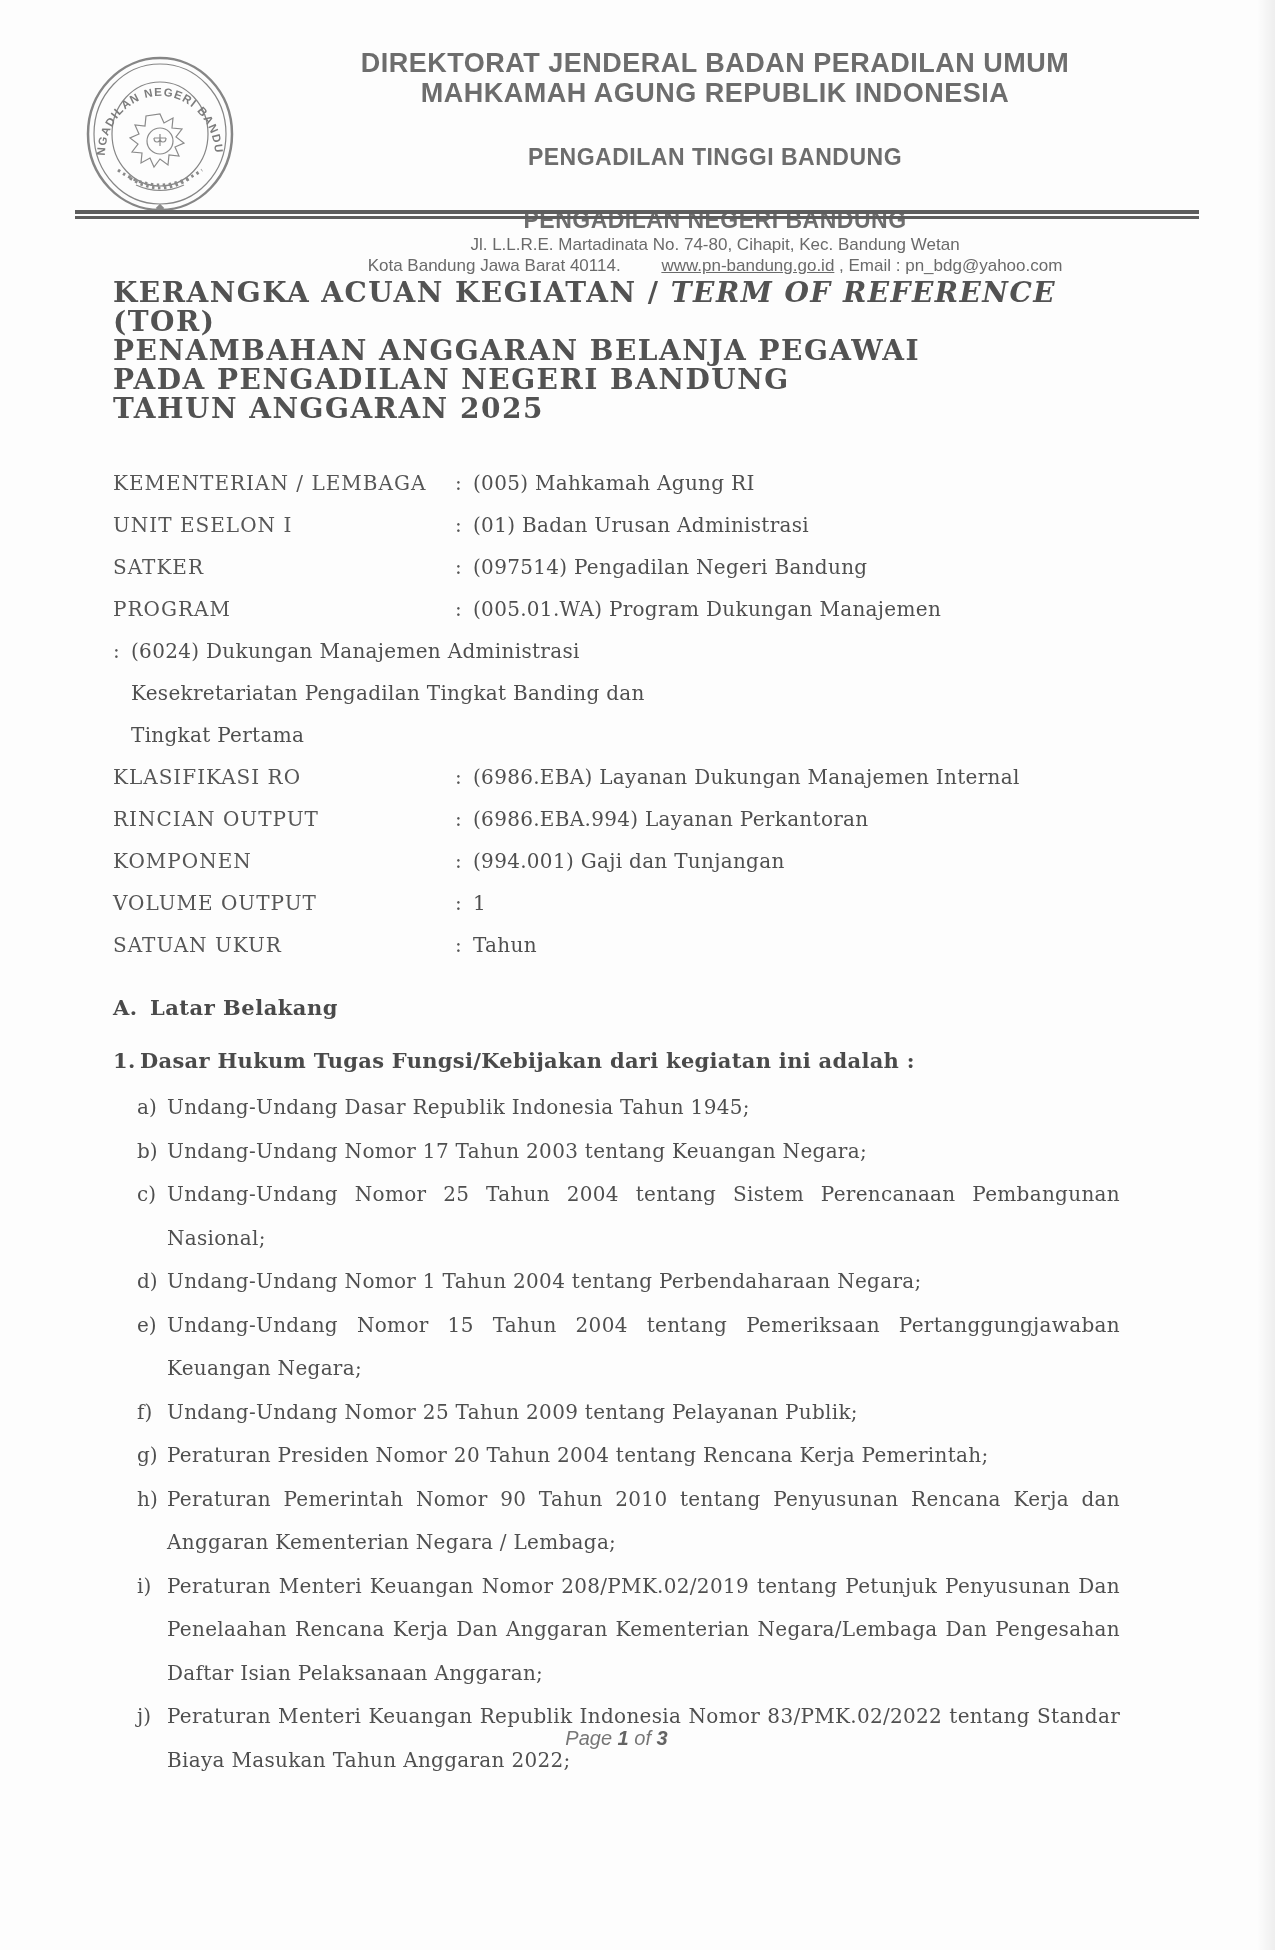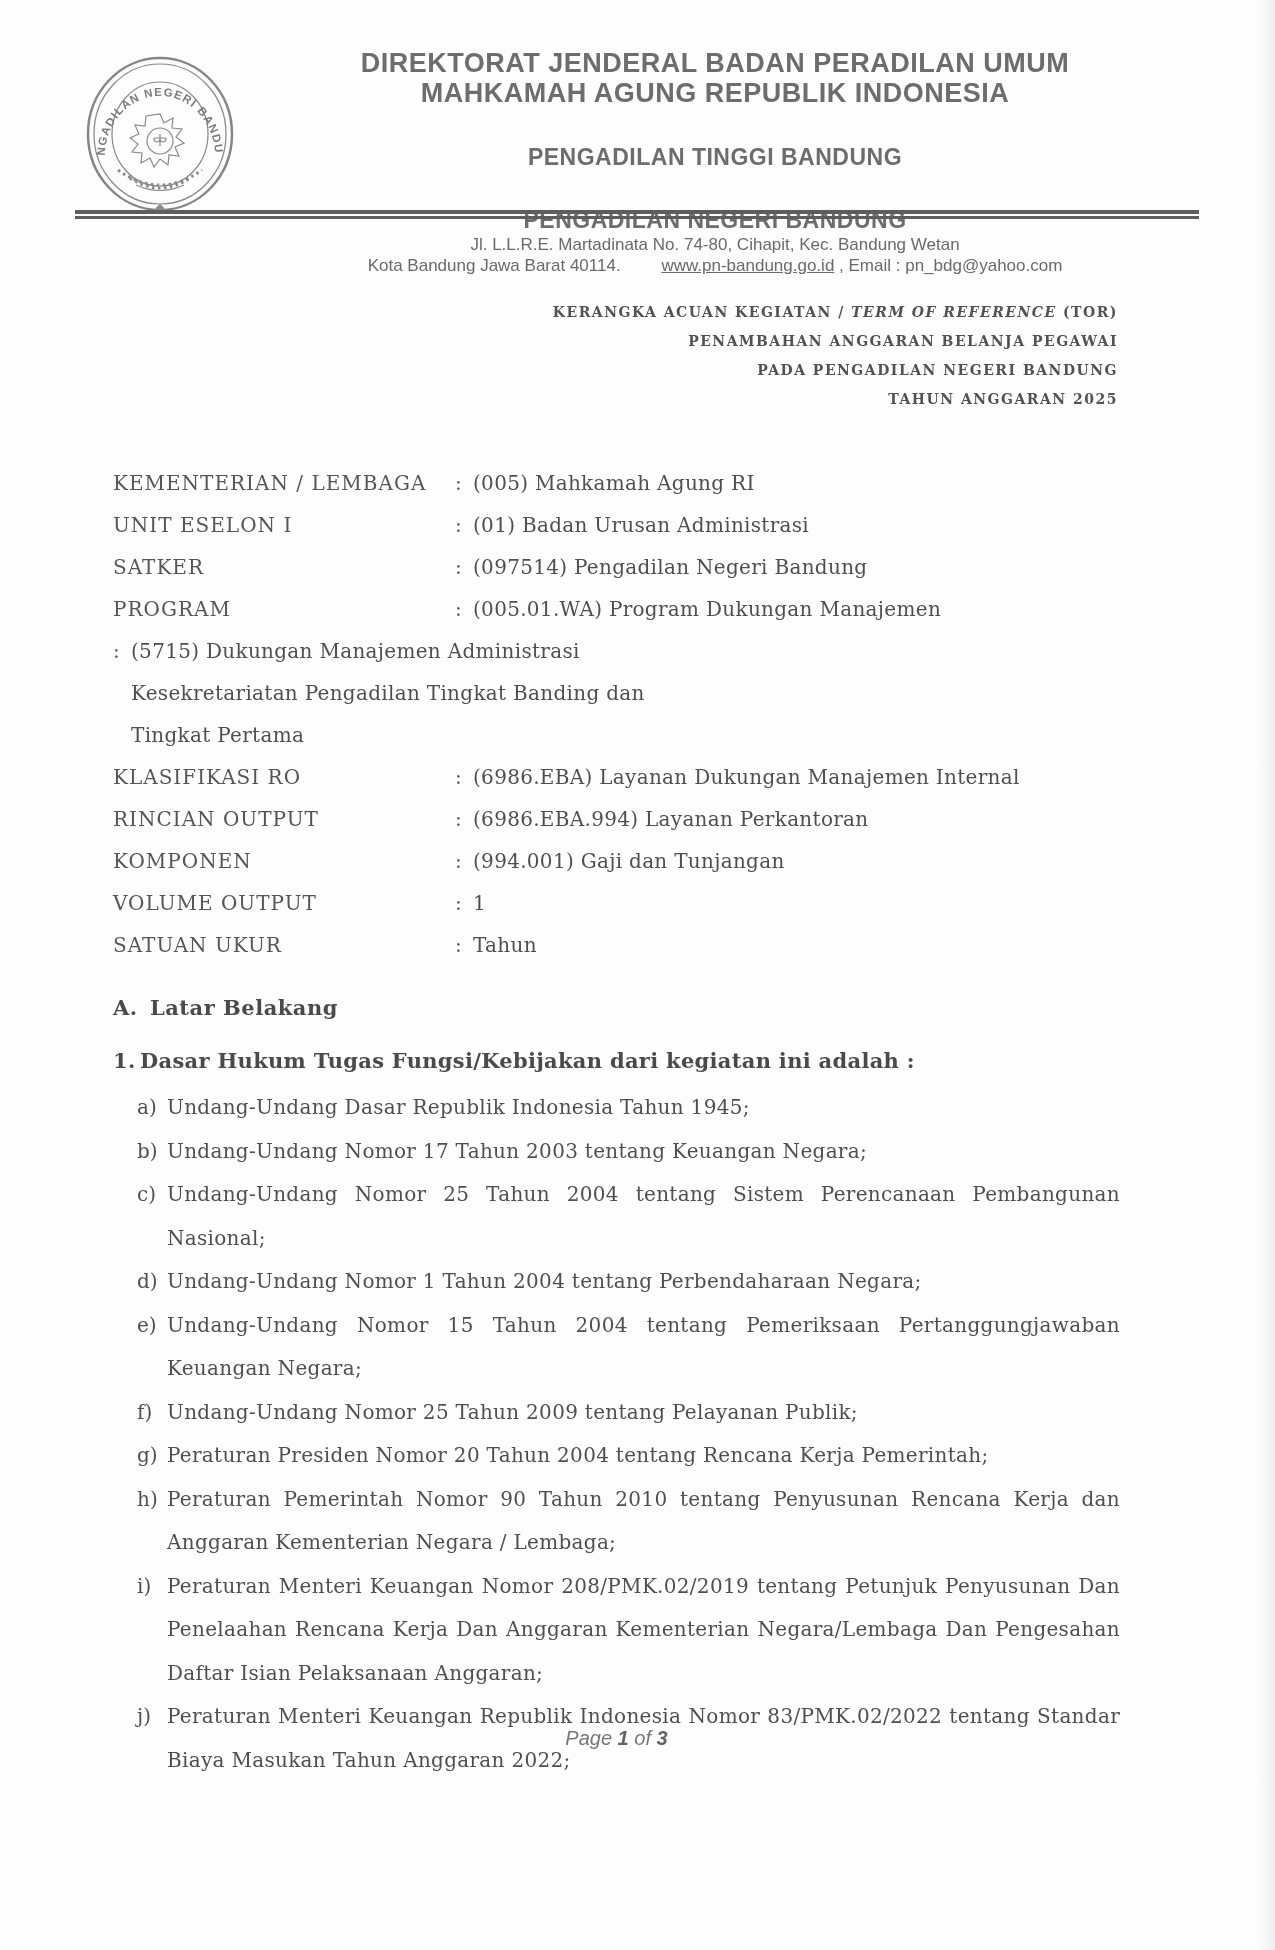--- a/index.html
+++ b/index.html
@@ -27,23 +27,23 @@
   .hl-addr{font-size:17px;line-height:21px;color:#6a6a6a;}
   .hl-addr:first-of-type{margin-top:5px;}
   .website{text-decoration:underline;margin-left:36px;}
 
   .rule{position:absolute;left:75px;top:210px;width:1124px;}
   .rule .r1{height:4px;background:#5d5d5d;}
   .rule .r2{height:3px;background:#5d5d5d;margin-top:2px;}
 
   
   .title{
-    position:absolute;left:113px;top:298px;width:1005px;
-    text-align:right;font-weight:bold;
-    font-size:14px;line-height:29px;letter-spacing:1.5px;
+    position:absolute;left:113px;top:278px;width:1005px;
+    text-align:left;font-weight:bold;
+    font-size:28px;line-height:29px;letter-spacing:1.5px;
     color:#525252;
   }
   .title .it{font-style:italic;}
 
   
   .fields{position:absolute;left:113px;top:462px;width:1010px;font-size:20px;line-height:42px;}
   .frow{display:flex;align-items:flex-start;}
   .flabel{width:342px;flex:0 0 342px;letter-spacing:1px;color:#565656;}
   .fcolon{width:18px;flex:0 0 18px;text-align:left;color:#565656;}
   .fvalue{width:560px;flex:0 0 560px;letter-spacing:.3px;}
@@ -142,21 +142,21 @@
       </div>
 
       <div class="frow">
         <div class="flabel">PROGRAM</div>
         <div class="fcolon">:</div>
         <div class="fvalue">(005.01.WA) Program Dukungan Manajemen</div>
       </div>
 
       <div class="frow">
         <div class="fcolon">:</div>
-        <div class="fvalue">(5715) Dukungan Manajemen Administrasi Kesekretariatan Pengadilan Tingkat Banding dan Tingkat Pertama</div>
+        <div class="fvalue">(6024) Dukungan Manajemen Administrasi Kesekretariatan Pengadilan Tingkat Banding dan Tingkat Pertama</div>
       </div>
 
       <div class="frow">
         <div class="flabel">KLASIFIKASI RO</div>
         <div class="fcolon">:</div>
         <div class="fvalue">(6986.EBA) Layanan Dukungan Manajemen Internal</div>
       </div>
 
       <div class="frow">
         <div class="flabel">RINCIAN OUTPUT</div>

